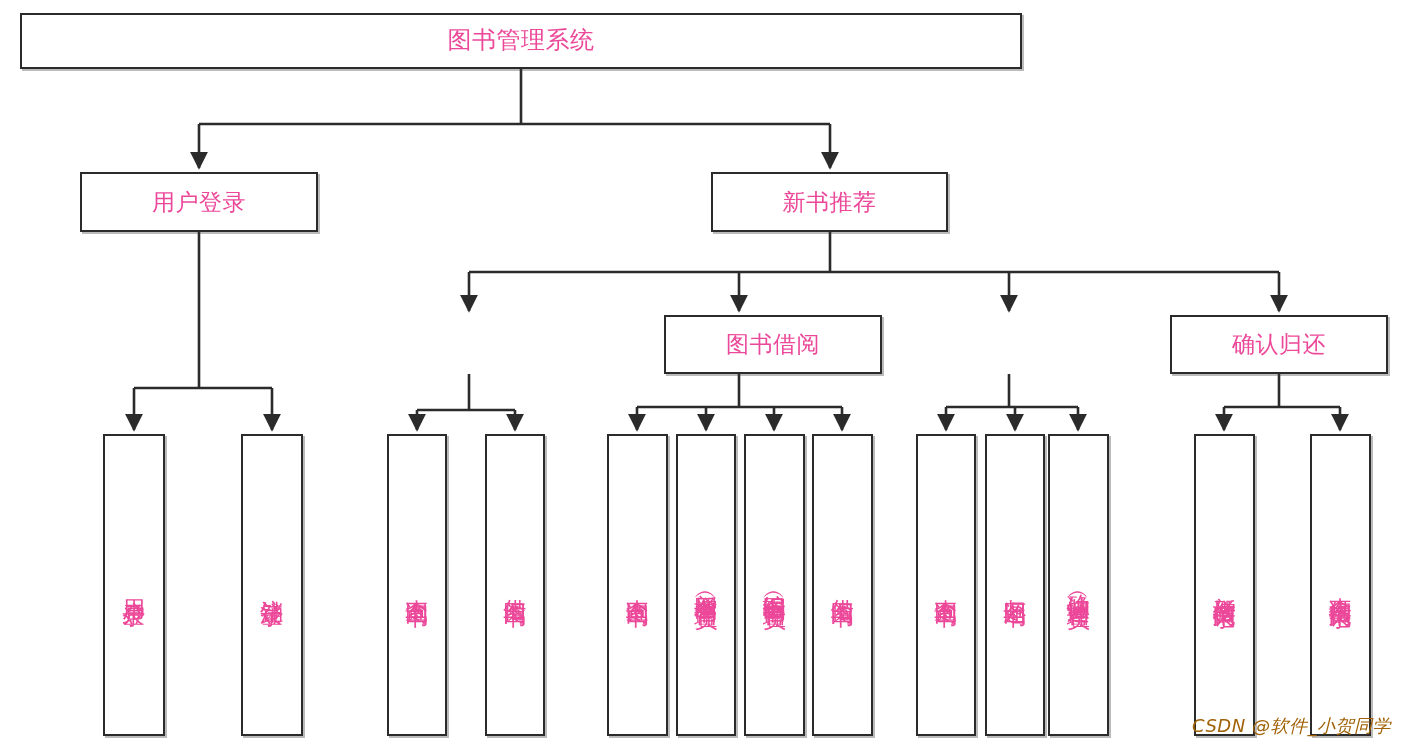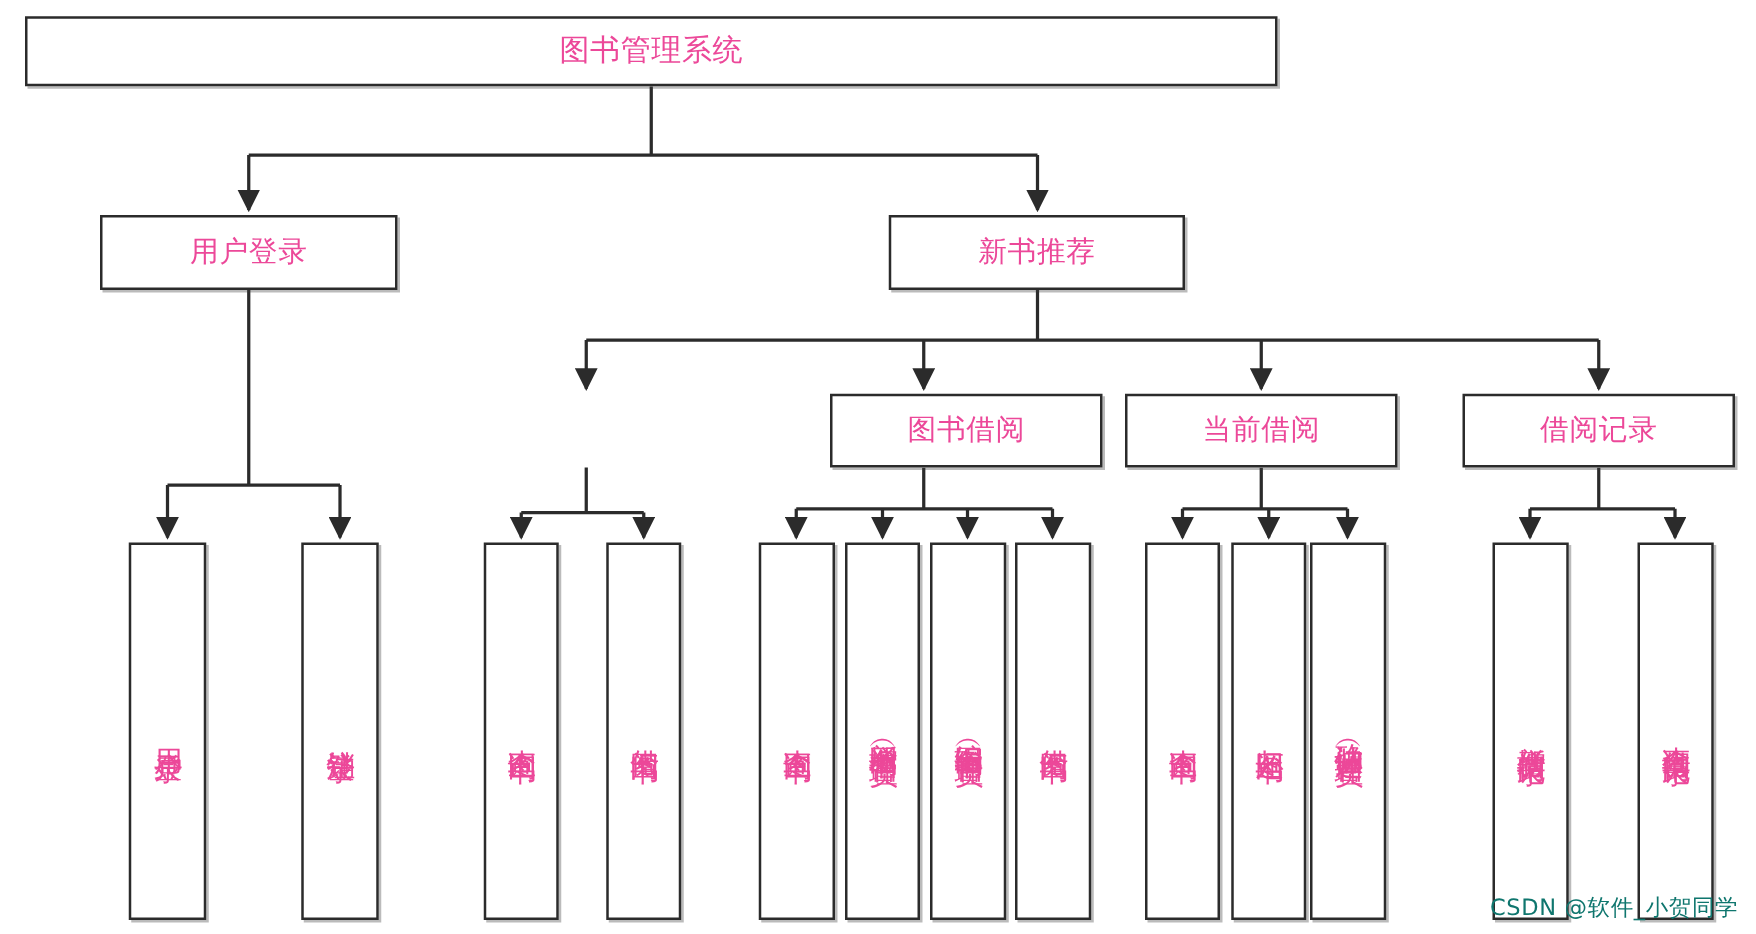--- a/index.html
+++ b/index.html
@@ -56,25 +56,26 @@
     writing-mode: vertical-rl;
     text-orientation: upright;
     font-size: 23px;
     line-height: 1.32;
     letter-spacing: 2px;
     white-space: nowrap;
     text-align: center;
   }
   .watermark {
     position: absolute;
-    color: #0f766e;
+    color: #a16207;
     font-size: 18px;
     letter-spacing: 0.5px;
     z-index: 5;
     white-space: nowrap;
+    font-style: italic;
   }
 </style>
 </head>
 <body>
 
 <div id="canvas">
 
   <svg id="edges" viewBox="0 0 1405 747" xmlns="http://www.w3.org/2000/svg">
     <defs>
       <marker id="arrow" viewBox="0 0 10 10" refX="9" refY="5" markerWidth="7" markerHeight="7" orient="auto-start-reverse">
@@ -135,25 +136,22 @@
   <div class="node h-node" id="l2-0" style="left: 80px; top: 172px; width: 238px; height: 60px;">
     <span class="node-label">用户登录</span>
   </div>
   <div class="node h-node" id="l2-1" style="left: 711px; top: 172px; width: 237px; height: 60px;">
     <span class="node-label">新书推荐</span>
   </div>
 
   <div class="node h-node" id="l3-1" style="left: 664px; top: 315px; width: 218px; height: 59px;">
     <span class="node-label">图书借阅</span>
   </div>
-  <div class="node h-node" id="l3-2" style="left: 900px; top: 315px; width: 218px; height: 59px;">
-    <span class="node-label">当前借阅</span>
-  </div>
   <div class="node h-node" id="l3-3" style="left: 1170px; top: 315px; width: 218px; height: 59px;">
-    <span class="node-label">借阅记录</span>
+    <span class="node-label">确认归还</span>
   </div>
 
   <div class="node v-node" id="lf-0" style="left: 103px; top: 434px; width: 62px; height: 302px;">
     <span class="node-label">用户登录</span>
   </div>
   <div class="node v-node" id="lf-1" style="left: 241px; top: 434px; width: 62px; height: 302px;">
     <span class="node-label">注销登录</span>
   </div>
   <div class="node v-node" id="lf-2" style="left: 387px; top: 434px; width: 60px; height: 302px;">
     <span class="node-label">查询图书</span>

